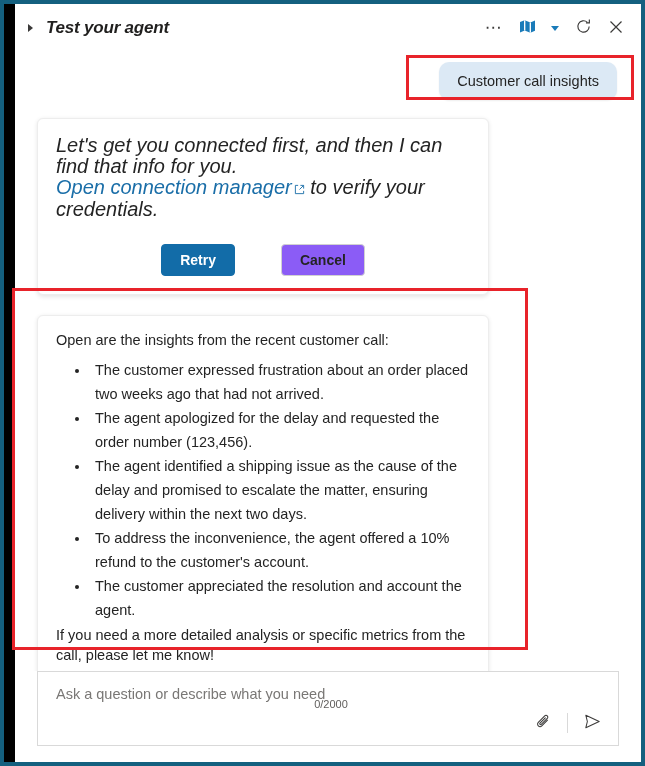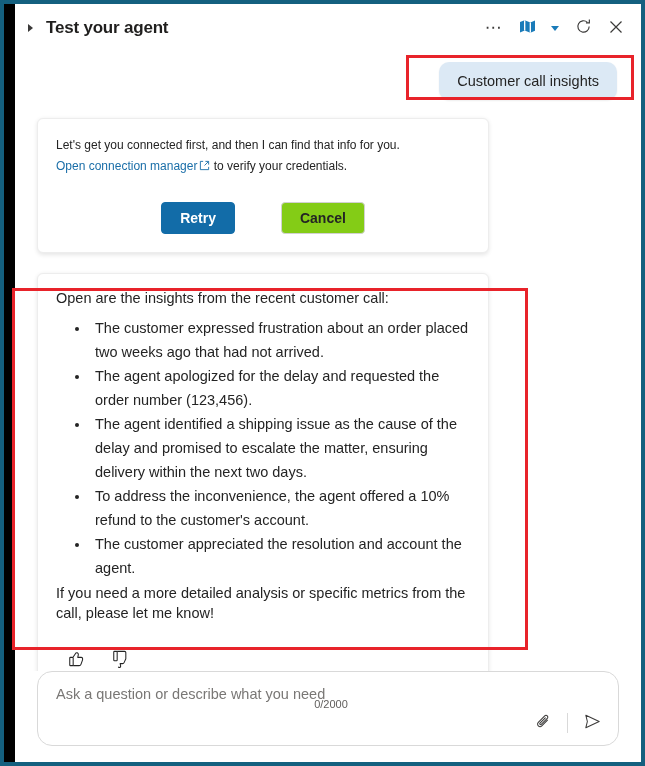--- a/index.html
+++ b/index.html
@@ -73,20 +73,21 @@
     border-top: 4px solid transparent;
     border-bottom: 4px solid transparent;
   }
   .header-title {
     font-size: 17px;
     font-weight: bold;
     color: #201f1e;
     margin-left: 8px;
     letter-spacing: -0.2px;
     white-space: nowrap;
+    font-style: italic;
   }
   .header-actions {
     margin-left: auto;
     display: flex;
     align-items: center;
     gap: 3px;
   }
   .hbtn {
     width: 30px; height: 30px;
     display: flex; align-items: center; justify-content: center;
@@ -145,23 +146,24 @@
     background: #ffffff;
     border: 1px solid #ededed;
     border-radius: 6px;
     box-shadow: 0 1.5px 4px rgba(0,0,0,0.10);
     padding: 16px 18px 18px 18px;
     width: 452px;
     margin-bottom: 20px;
   }
   .bot-card p {
     margin: 0;
-    font-size: 12px;
+    font-size: 20px;
     line-height: 21px;
     color: #242424;
+    font-style: italic;
   }
   .bot-card p.spaced { margin-top: 18px; }
   .link {
     color: #1a6ea8;
     text-decoration: none;
     cursor: pointer;
   }
   .ext-icon {
     display: inline-block;
     vertical-align: -1px;
@@ -183,21 +185,21 @@
     min-width: 62px;
     cursor: pointer;
     font-family: "Liberation Sans", sans-serif;
   }
   .btn-primary {
     background: #126ca8;
     border: 1px solid #126ca8;
     color: #ffffff;
   }
   .btn-secondary {
-    background: #84cc16;
+    background: #8b5cf6;
     border: 1px solid #d1d1d1;
     color: #242424;
   }
 
   
   .insights-card {
     background: #ffffff;
     border: 1px solid #ededed;
     border-radius: 6px;
     box-shadow: 0 1.5px 4px rgba(0,0,0,0.10);
@@ -248,21 +250,21 @@
   .composer-wrap {
     position: absolute;
     left: 0; bottom: 0;
     width: 626px;
     padding: 0 22px 16px 22px;
     background: #ffffff;
     z-index: 15;
   }
   .composer {
     border: 1px solid #d9d9d9;
-    border-radius: 15px;
+    border-radius: 0;
     background: #ffffff;
     height: 75px;
     position: relative;
     padding: 14px 8px 0 18px;
   }
   .composer-placeholder {
     font-size: 14.5px;
     color: #797775;
   }
   .composer-bottom {

